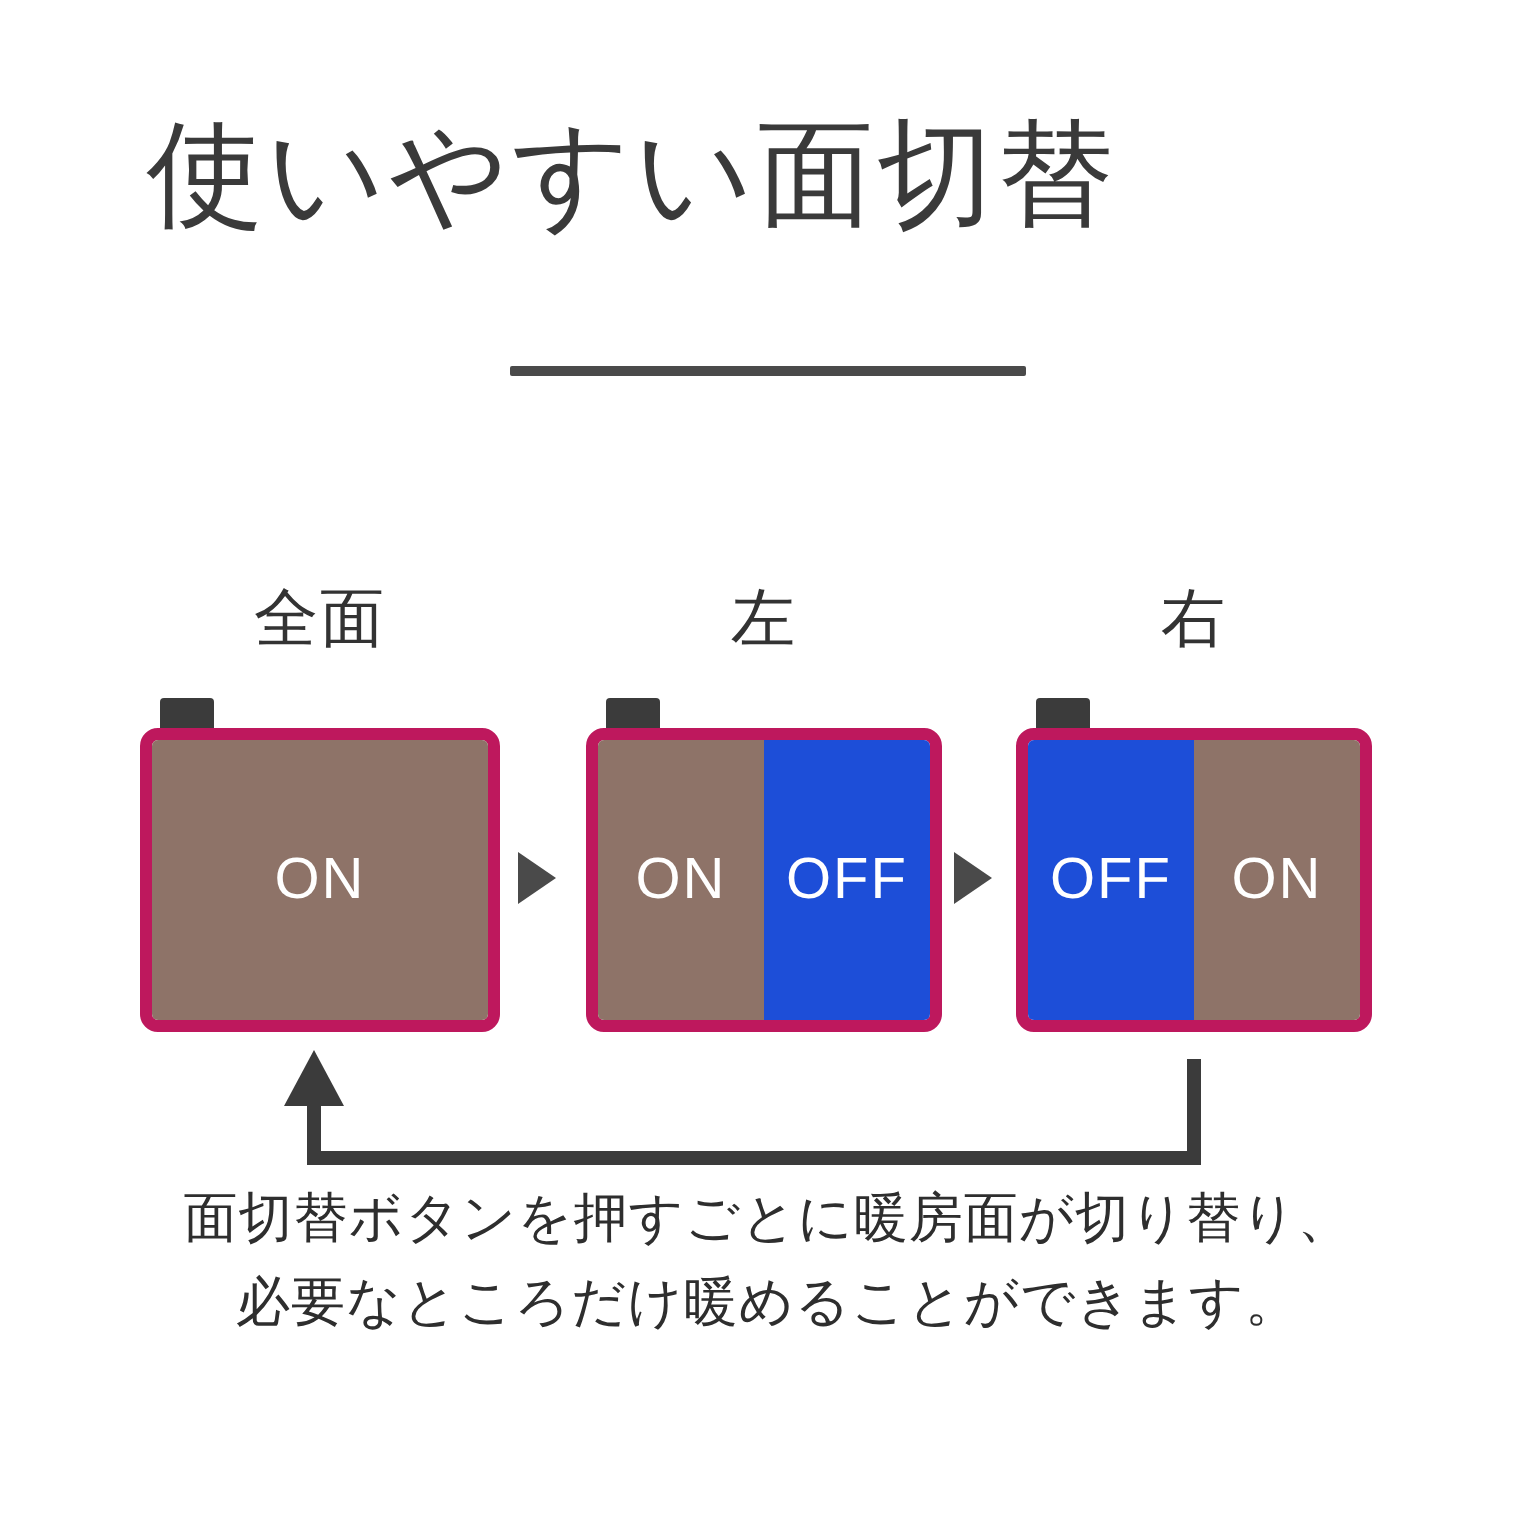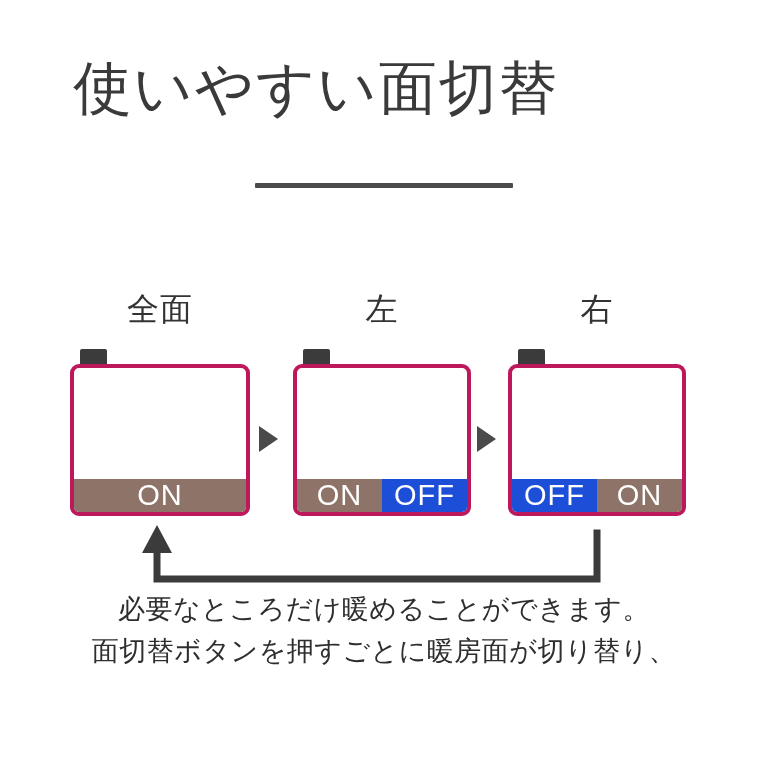--- a/index.html
+++ b/index.html
@@ -80,26 +80,25 @@
     border-radius: 2px 2px 0 0;
   }
   .nub.n1 { left: 80px;  top: 321px; }
   .nub.n2 { left: 303px; top: 321px; }
   .nub.n3 { left: 518px; top: 321px; }
 
   .unit {
     position: absolute;
     top: 336px;
     height: 152px;
-    border: 4px solid #be185d;
+    border: 6px solid #be185d;
     border-radius: 9px;
     box-sizing: border-box;
     overflow: hidden;
     display: flex;
-    align-items: flex-end;
   }
   .unit.u1 { left: 70px;  width: 180px; }
   .unit.u2 { left: 293px; width: 178px; }
   .unit.u3 { left: 508px; width: 178px; }
 
   .half {
     flex: 1 1 50%;
     display: flex;
     align-items: center;
     justify-content: center;
@@ -187,17 +186,17 @@
     </div>
 
     <svg class="loop" viewBox="0 0 480 72">
       <path d="M 467 10 L 467 56 L 27 56 L 27 24" fill="none" stroke="#3b3b3b" stroke-width="7" stroke-linecap="square" stroke-linejoin="miter"></path>
       <polygon points="27,2 12,30 42,30" fill="#3b3b3b"></polygon>
     </svg>
 
   </div>
 
   <div class="caption">
+    <span class="cline">面切替ボタンを押すごとに暖房面が切り替り、</span>
     <span class="cline">必要なところだけ暖めることができます。</span>
-    <span class="cline">面切替ボタンを押すごとに暖房面が切り替り、</span>
   </div>
 
 </div>
 
 </body></html>

